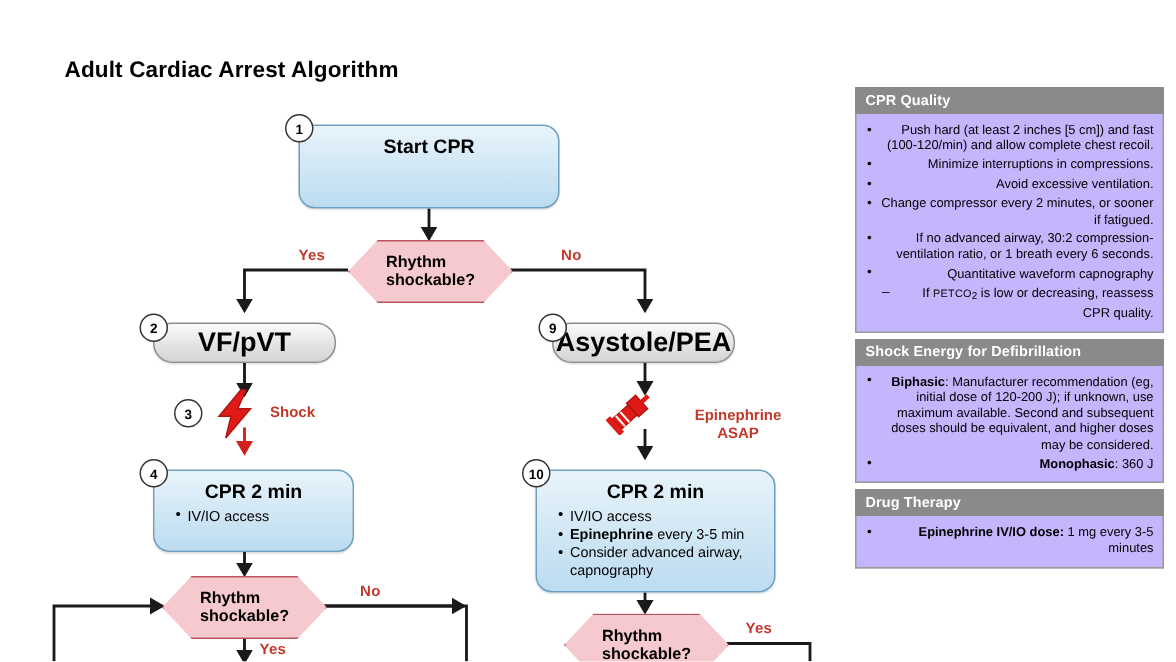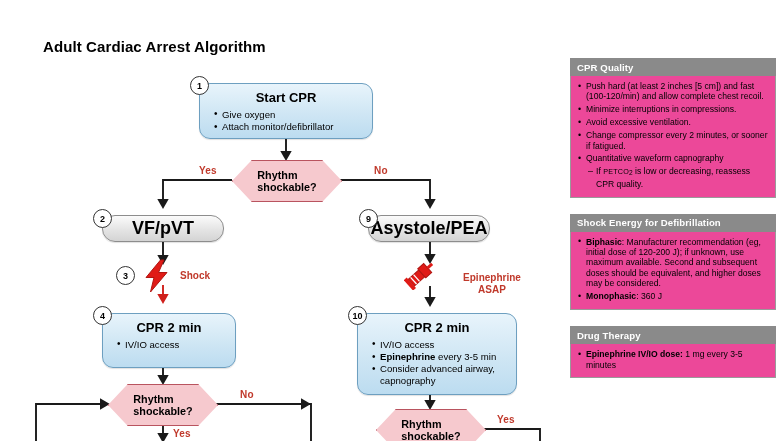--- a/index.html
+++ b/index.html
@@ -78,28 +78,29 @@
     position:absolute;font-size:10px;font-weight:bold;color:#c0392b;
     line-height:12px;
   }
 
   
   .bolt{position:absolute;z-index:5;}
   .syringe{position:absolute;z-index:5;}
 
   
   #sidebar{position:absolute;left:570px;top:58px;width:206px;}
-  .panel{margin-bottom:16px;}
+  .panel{margin-bottom:4px;}
   .panel-head{
     background:#8a8a8a;color:#fff;font-size:9.6px;font-weight:bold;
     padding:3.5px 7px;letter-spacing:.1px;
   }
   .panel-body{
-    border:1px solid #9a9a9a;border-top:none;background:#ec4899;
+    border:1px solid #9a9a9a;border-top:none;background:#c4b5fd;
     padding:5px 6px 5px 6px;
+    text-align:right;
   }
   .panel-body ul{list-style:none;margin:0;padding:0;}
   .panel-body li{
     position:relative;font-size:8.6px;line-height:10.4px;
     padding-left:9px;margin-bottom:2.5px;color:#000;
   }
   .panel-body li:before{
     content:"\2022";position:absolute;left:1px;top:-.5px;font-size:9px;
   }
   .panel-body li.sub{
@@ -159,24 +160,20 @@
       </g>
       <g stroke="#1a1a1a" stroke-width="1.9" fill="none">
 
         <line x1="430" y1="286" x2="430" y2="305" marker-end="url(#ah)"></line>
       </g>
     </svg>
 
     <div class="num" style="left:190px;top:76px;">1</div>
     <div class="node box-blue" style="left:199px;top:83px;width:174px;height:56px;padding:7px 4px 0 4px;">
       <div class="box-title">Start CPR</div>
-      <ul class="bl">
-        <li>Give oxygen</li>
-        <li>Attach monitor/defibrillator</li>
-      </ul>
     </div>
 
     <div class="hex" style="left:232px;top:160px;width:108px;height:40px;">
       <span>
         <span>Rhythm</span><br>
         <span>shockable?</span>
       </span>
     </div>
     <div class="brlabel" style="left:199px;top:165px;">Yes</div>
     <div class="brlabel" style="left:374px;top:165px;">No</div>
@@ -251,20 +248,21 @@
 
   <div id="sidebar">
       <div class="panel">
         <div class="panel-head">CPR Quality</div>
         <div class="panel-body">
           <ul>
             <li>Push hard (at least 2 inches [5 cm]) and fast (100-120/min) and allow complete chest recoil.</li>
             <li>Minimize interruptions in compressions.</li>
             <li>Avoid excessive ventilation.</li>
             <li>Change compressor every 2 minutes, or sooner if fatigued.</li>
+            <li>If no advanced airway, 30:2 compression-ventilation ratio, or 1 breath every 6 seconds.</li>
             <li>Quantitative waveform capnography</li>
             <li class="sub">If <span class="sc">PETCO</span><span class="sub2">2</span> is low or decreasing, reassess CPR quality.</li>
           </ul>
         </div>
       </div>
       <div class="panel">
         <div class="panel-head">Shock Energy for Defibrillation</div>
         <div class="panel-body">
           <ul>
             <li><b>Biphasic</b>: Manufacturer recommendation (eg, initial dose of 120-200 J); if unknown, use maximum available. Second and subsequent doses should be equivalent, and higher doses may be considered.</li>

